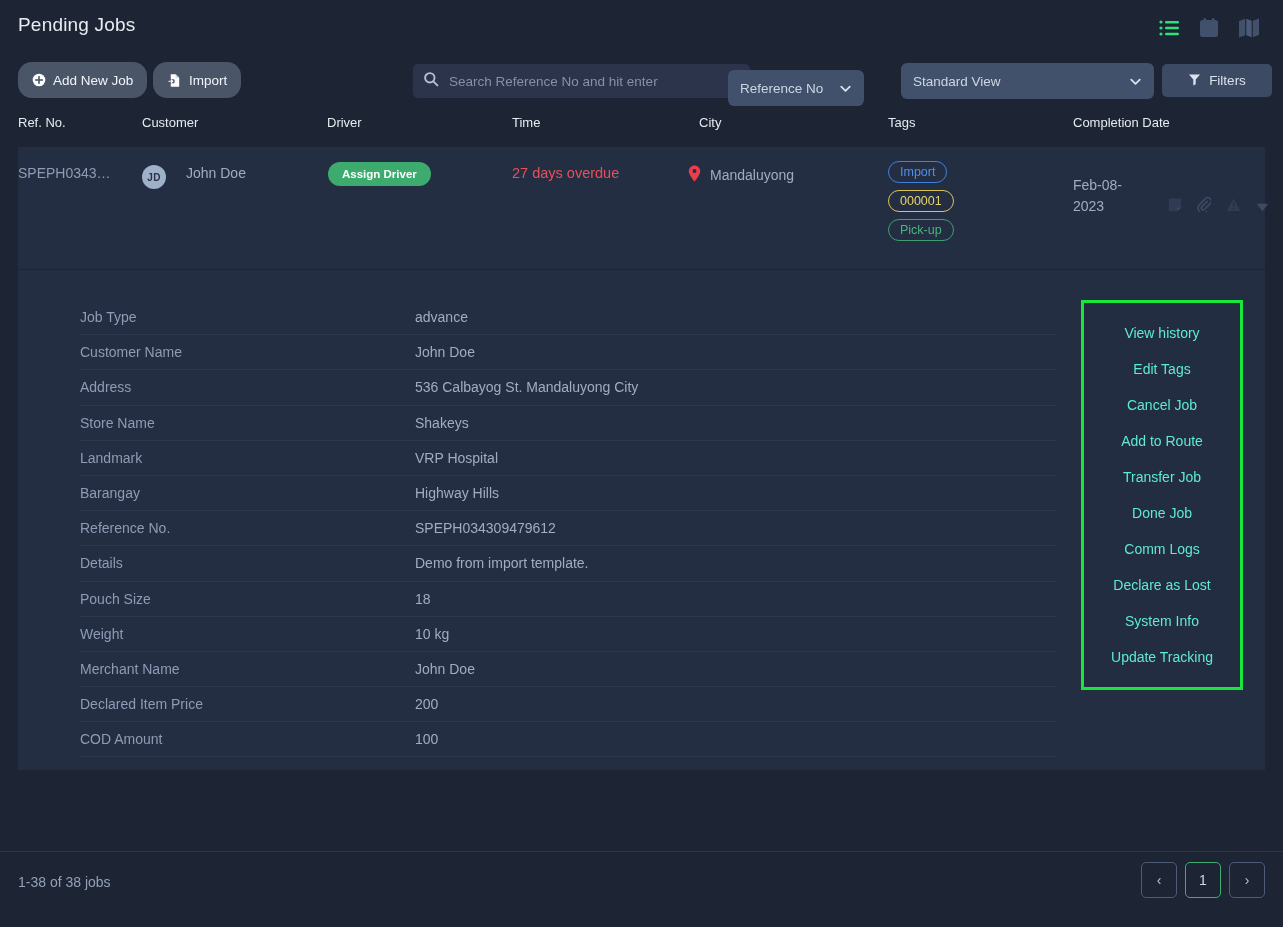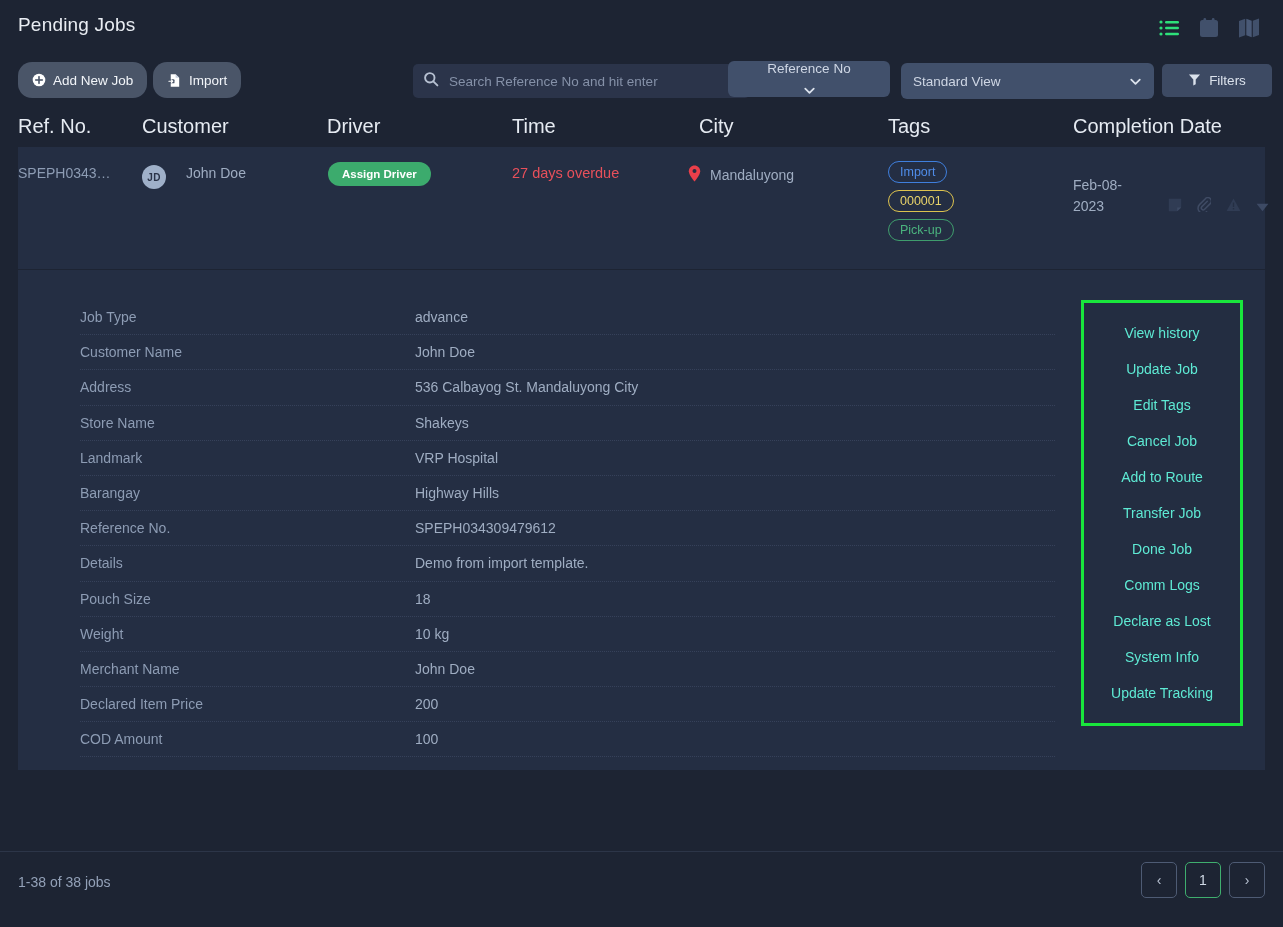--- a/index.html
+++ b/index.html
@@ -46,37 +46,37 @@
     background: transparent; border: none; outline: none; flex: 1;
     color: #cfd6e2; font-size: 13.5px; font-family: inherit;
   }
   .search-box input::placeholder { color: #8591a8; }
 
   .select {
     position: absolute; height: 36px; background: #41506b; border-radius: 6px;
     display: flex; align-items: center; justify-content: space-between;
     padding: 0 12px; color: #ced6e4; font-size: 13.5px; cursor: pointer;
   }
-  .select-refno { left: 728px; top: 61px; width: 162px; flex-direction: column; }
+  .select-refno { left: 728px; top: 70px; width: 136px; }
   .select-view  { left: 901px; top: 63px; width: 253px; }
   .chev { width: 13px; height: 13px; flex: none; }
 
   .btn-filters {
     position: absolute; left: 1162px; top: 64px; width: 110px; height: 33px;
     background: #3d4a63; border-radius: 5px; color: #dbe2ec; font-size: 13.5px;
     display: flex; align-items: center; justify-content: center; gap: 8px;
     cursor: pointer;
   }
 
   
   .thead {
     position: absolute; left: 0; top: 115px; width: 1283px; height: 32px;
   }
   .th {
-    position: absolute; top: 0; font-size: 20px; color: #e6ebf2; font-weight: 400; text-align: center;
+    position: absolute; top: 0; font-size: 13px; color: #e6ebf2; font-weight: 400; text-align: center;
   }
 
   
   .row-card {
     position: absolute; left: 18px; top: 147px; width: 1247px; height: 122px;
     background: #242e43;
   }
   .cell { position: absolute; font-size: 14px; color: #9fadc2; }
   .ref-no { left: 0px;  top: 18px; color: #8d9cb4; }
   .cust  { left: 124px; top: 18px; display: flex; align-items: flex-start; gap: 20px; }
@@ -367,21 +367,20 @@
         <span class="detail-value">100</span>
       </div>
       <div class="detail-row">
         <span class="detail-label">P</span>
         <span class="detail-value">D</span>
       </div>
     </div>
 
     <div class="action-menu">
       <button class="action-item">View history</button>
-      <button class="action-item">Update Job</button>
       <button class="action-item">Edit Tags</button>
       <button class="action-item">Cancel Job</button>
       <button class="action-item">Add to Route</button>
       <button class="action-item">Transfer Job</button>
       <button class="action-item">Done Job</button>
       <button class="action-item">Comm Logs</button>
       <button class="action-item">Declare as Lost</button>
       <button class="action-item">System Info</button>
       <button class="action-item">Update Tracking</button>
     </div>

